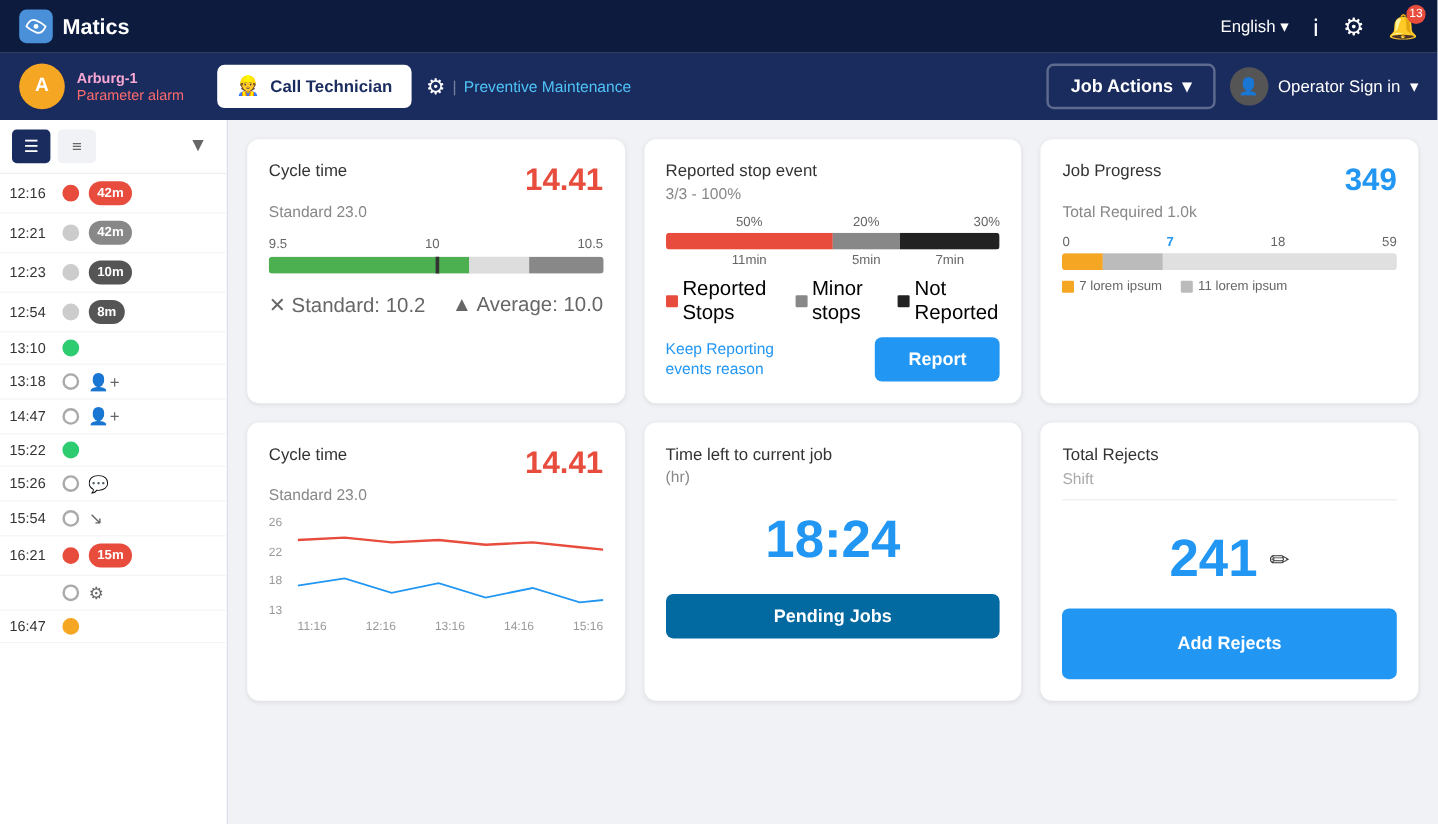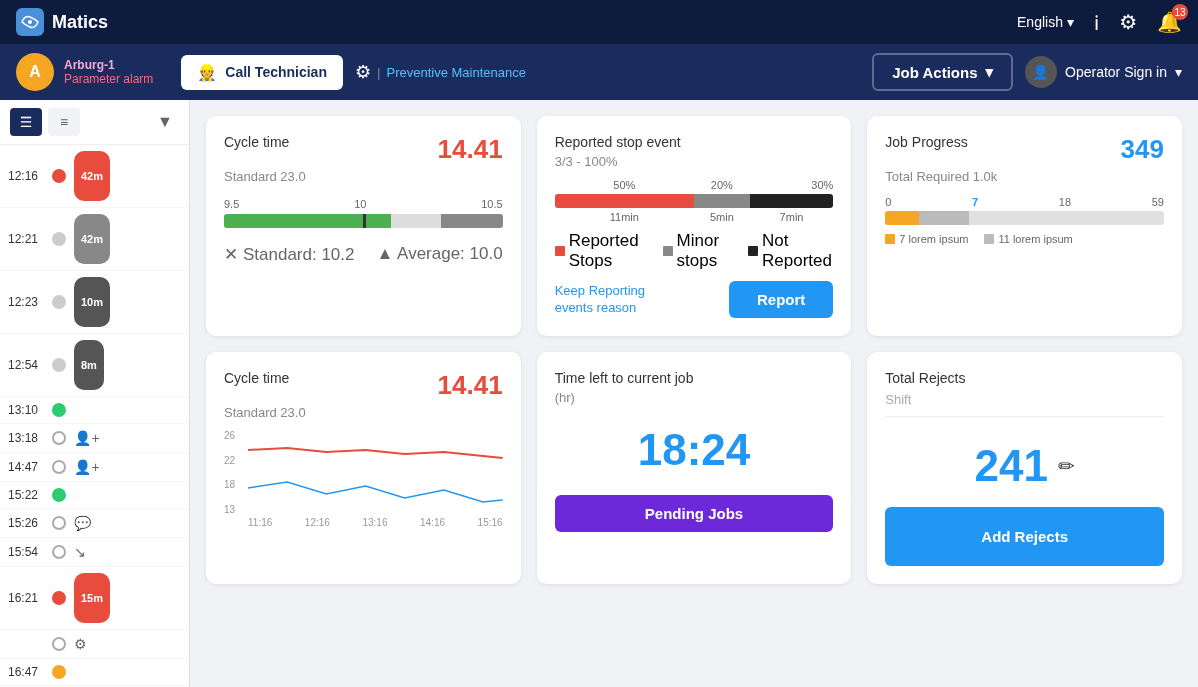--- a/index.html
+++ b/index.html
@@ -132,21 +132,21 @@
       flex-shrink: 0;
       border: 2px solid #ccc;
     }
     .dot.red { background: #e74c3c; border-color: #e74c3c; }
     .dot.green { background: #2ecc71; border-color: #2ecc71; }
     .dot.gray { background: #ccc; border-color: #ccc; }
     .dot.outline { background: white; border-color: #aaa; }
     .dot.yellow { background: #f5a623; border-color: #f5a623; }
     .badge-pill {
       background: #e74c3c; color: white; border-radius: 10px;
-      padding: 19px 7px; font-size: 11px; font-weight: 600;
+      padding: 4px 7px; font-size: 11px; font-weight: 600;
     }
     .badge-pill.gray { background: #888; }
     .badge-pill.dark-gray { background: #666; }
     .event-icon { font-size: 14px; color: #666; }
 
     
     .content { flex: 1; padding: 16px; overflow-y: auto; }
     .cards-grid { display: grid; grid-template-columns: 1fr 1fr 1fr; gap: 16px; margin-bottom: 16px; }
     .card { background: white; border-radius: 10px; padding: 18px; box-shadow: 0 1px 4px rgba(0,0,0,0.08); }
 
@@ -177,21 +177,21 @@
       padding: 10px 28px; font-size: 15px; font-weight: 600; cursor: pointer;
     }
 
     
     .progress-scale { display: flex; justify-content: space-between; font-size: 11px; color: #666; margin-bottom: 3px; }
     .progress-legend { display: flex; gap: 16px; margin-top: 8px; font-size: 11px; color: #666; }
 
     
     .time-value { font-size: 44px; color: #2196f3; font-weight: 700; text-align: center; padding: 20px 0 16px; }
     .btn-pending {
-      background: #6d28d9; color: white; border: none; border-radius: 6px;
+      background: #0369a1; color: white; border: none; border-radius: 6px;
       padding: 10px 0; width: 100%; font-size: 15px; font-weight: 600; cursor: pointer; margin-top: 4px;
     }
 
     
     .rejects-value-row { display: flex; align-items: center; justify-content: center; gap: 10px; padding: 16px 0; }
     .rejects-value { font-size: 44px; color: #2196f3; font-weight: 700; }
     .edit-icon { font-size: 20px; color: #333; cursor: pointer; }
     .btn-add-rejects {
       background: #2196f3; color: white; border: none; border-radius: 6px;
       padding: 21px 0; width: 100%; font-size: 15px; font-weight: 600; cursor: pointer;

